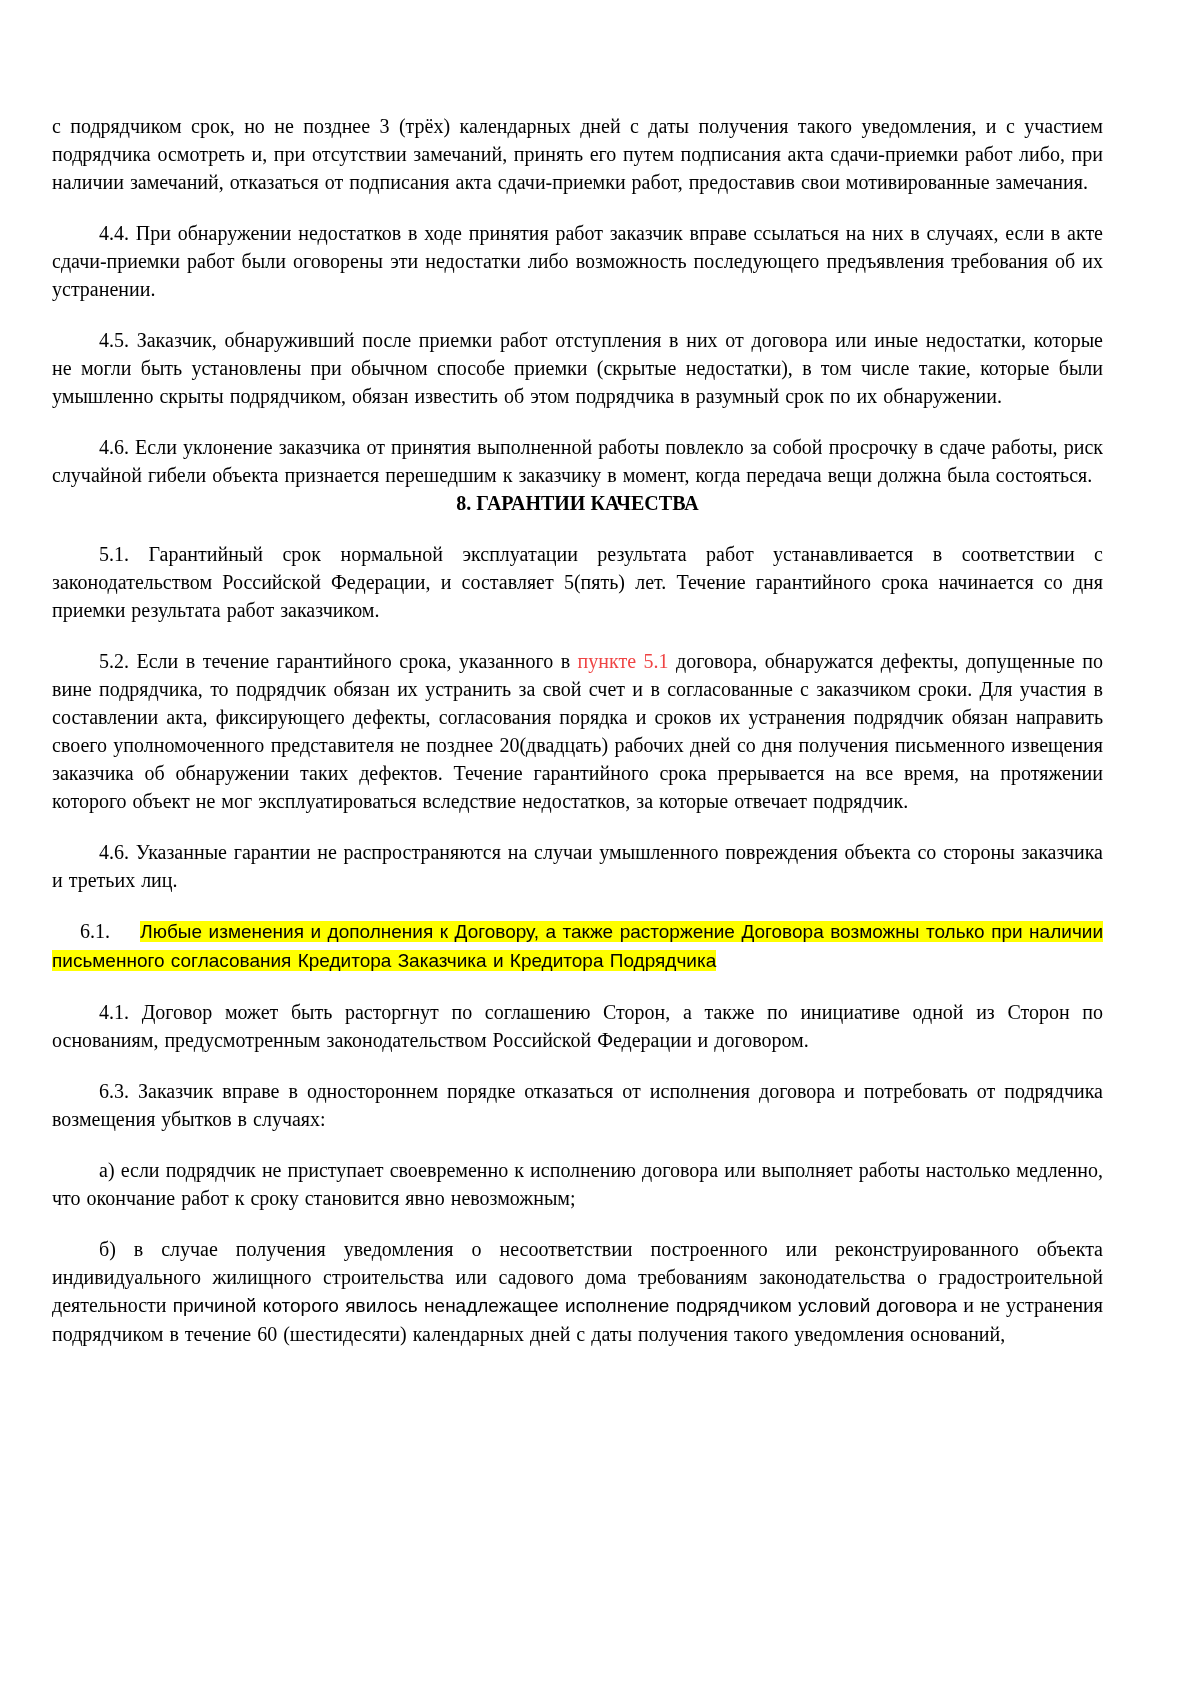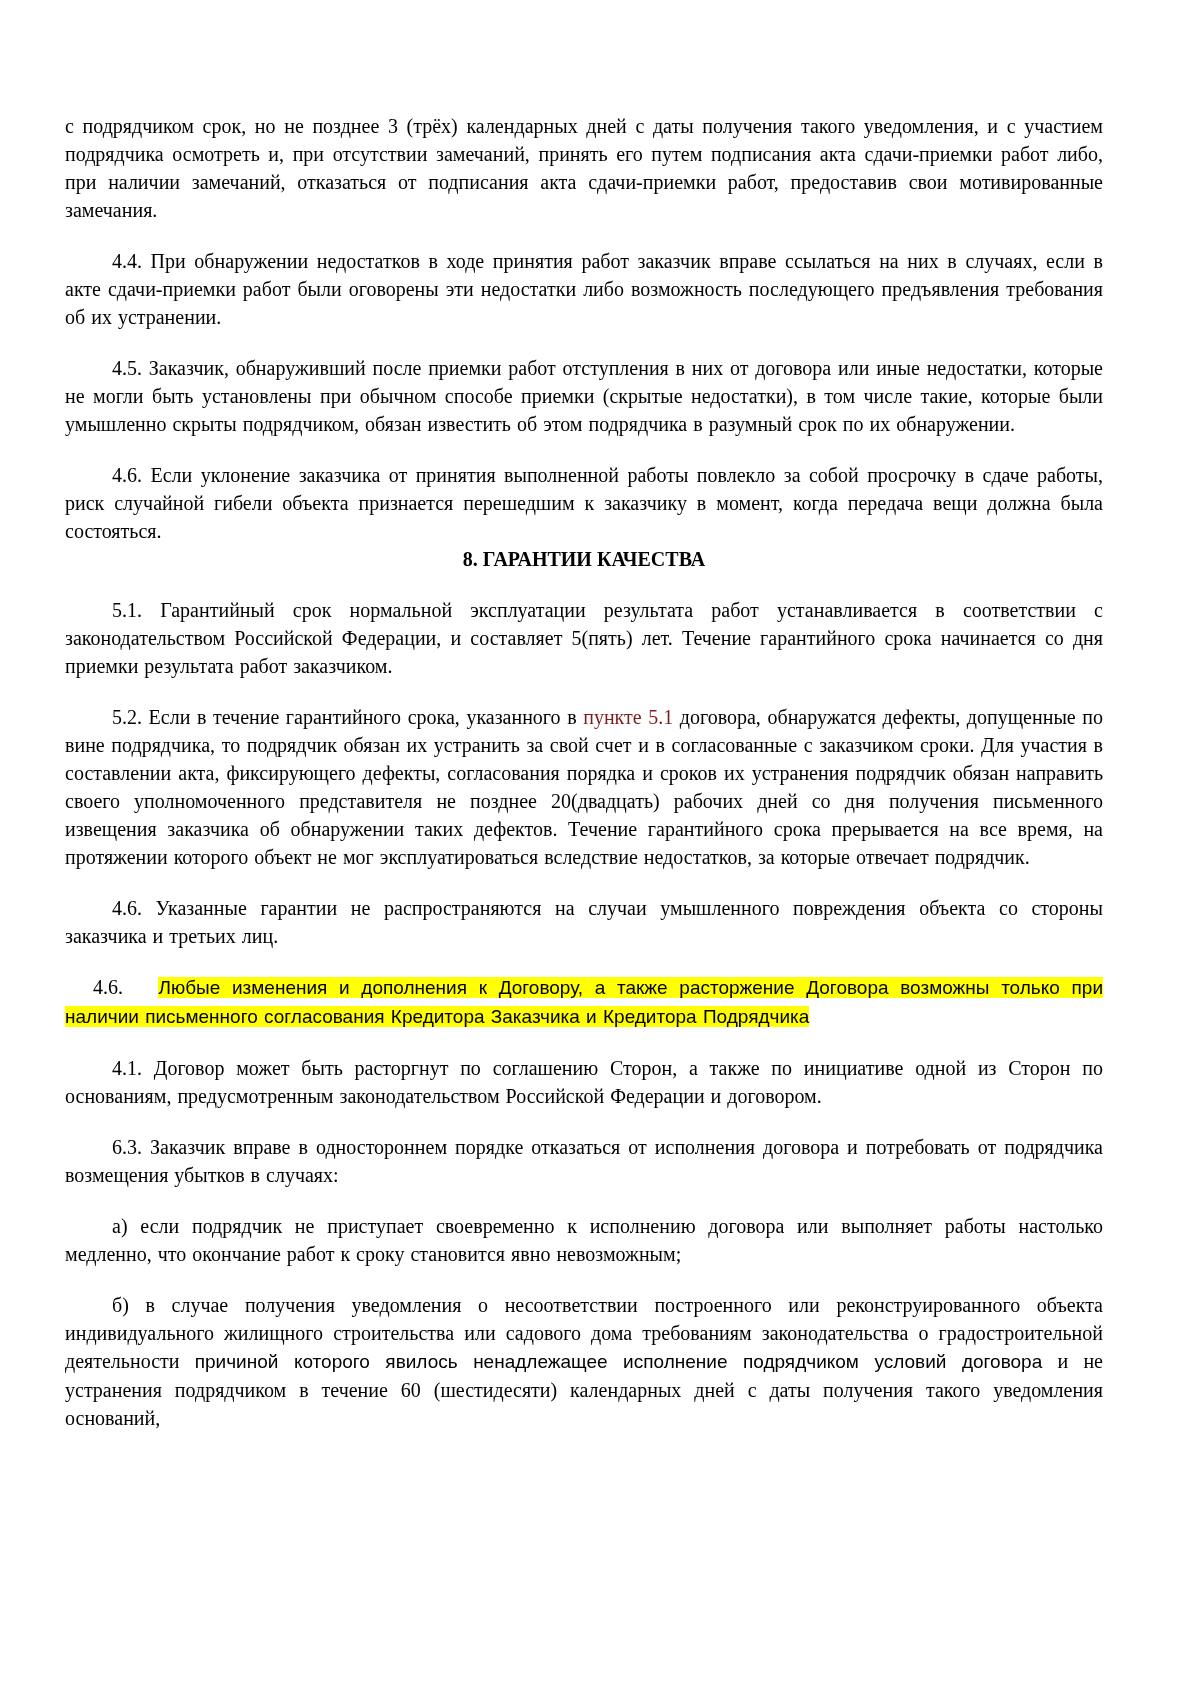--- a/index.html
+++ b/index.html
@@ -3,42 +3,42 @@
 <meta charset="utf-8">
 <style>
   html, body { margin: 0; padding: 0; background: #ffffff; }
   .page {
     position: relative;
     width: 1190px;
     height: 1684px;
     margin: 0 auto;
     background: #ffffff;
     box-sizing: border-box;
-    padding: 112px 87px 40px 65px;
+    padding: 112px 87px 40px 52px;
     overflow: hidden;
     font-family: "Liberation Serif", "DejaVu Serif", serif;
     font-size: 20px;
     line-height: 28px;
     color: #000000;
   }
   .para {
     text-align: justify;
     text-indent: 47px;
     margin: 0 0 23px 0;
     word-spacing: 1px;
   }
   .para.no-indent { text-indent: 0; }
   .para.small-indent { text-indent: 28px; }
   .heading {
     text-align: center;
     font-weight: bold;
     margin: 0 0 23px 0;
   }
   .heading.compact-before { margin-top: -23px; }
-  .seg-link { color: #7f1d1d; cursor: pointer; font-family: Liberation Serif, serif; }
+  .seg-link { color: #ef4444; cursor: pointer; font-family: Liberation Serif, serif; }
   .seg-highlight {
     background-color: #ffff00;
     font-family: "Liberation Sans", "DejaVu Sans", sans-serif;
     font-size: 19px;
     margin-left: 24px;
   }
   .seg-sans {
     font-family: "Liberation Sans", "DejaVu Sans", sans-serif;
     font-size: 19px;
   }
@@ -49,19 +49,19 @@
 <div class="page">
   <div>
       <div class="para no-indent"><span>с подрядчиком срок, но не позднее 3 (трёх) календарных дней с даты получения такого уведомления, и с участием подрядчика осмотреть и, при отсутствии замечаний, принять его путем подписания акта сдачи-приемки работ либо, при наличии замечаний, отказаться от подписания акта сдачи-приемки работ, предоставив свои мотивированные замечания.</span></div>
       <div class="para"><span>4.4. При обнаружении недостатков в ходе принятия работ заказчик вправе ссылаться на них в случаях, если в акте сдачи-приемки работ были оговорены эти недостатки либо возможность последующего предъявления требования об их устранении.</span></div>
       <div class="para"><span>4.5. Заказчик, обнаруживший после приемки работ отступления в них от договора или иные недостатки, которые не могли быть установлены при обычном способе приемки (скрытые недостатки), в том числе такие, которые были умышленно скрыты подрядчиком, обязан известить об этом подрядчика в разумный срок по их обнаружении.</span></div>
       <div class="para"><span>4.6. Если уклонение заказчика от принятия выполненной работы повлекло за собой просрочку в сдаче работы, риск случайной гибели объекта признается перешедшим к заказчику в момент, когда передача вещи должна была состояться.</span></div>
       <div class="heading compact-before"><span>8. ГАРАНТИИ КАЧЕСТВА</span></div>
       <div class="para"><span>5.1. Гарантийный срок нормальной эксплуатации результата работ устанавливается в соответствии с законодательством Российской Федерации, и составляет 5(пять) лет. Течение гарантийного срока начинается со дня приемки результата работ заказчиком.</span></div>
       <div class="para"><span>5.2. Если в течение гарантийного срока, указанного в </span><span class="seg-link">пункте 5.1</span><span> договора, обнаружатся дефекты, допущенные по вине подрядчика, то подрядчик обязан их устранить за свой счет и в согласованные с заказчиком сроки. Для участия в составлении акта, фиксирующего дефекты, согласования порядка и сроков их устранения подрядчик обязан направить своего уполномоченного представителя не позднее 20(двадцать) рабочих дней со дня получения письменного извещения заказчика об обнаружении таких дефектов. Течение гарантийного срока прерывается на все время, на протяжении которого объект не мог эксплуатироваться вследствие недостатков, за которые отвечает подрядчик.</span></div>
       <div class="para"><span>4.6. Указанные гарантии не распространяются на случаи умышленного повреждения объекта со стороны заказчика и третьих лиц.</span></div>
-      <div class="para small-indent"><span>4.6. </span><span class="seg-highlight">Любые изменения и дополнения к Договору, а также расторжение Договора возможны только при наличии письменного согласования Кредитора Заказчика и Кредитора Подрядчика</span></div>
+      <div class="para small-indent"><span>6.1. </span><span class="seg-highlight">Любые изменения и дополнения к Договору, а также расторжение Договора возможны только при наличии письменного согласования Кредитора Заказчика и Кредитора Подрядчика</span></div>
       <div class="para"><span>4.1. Договор может быть расторгнут по соглашению Сторон, а также по инициативе одной из Сторон по основаниям, предусмотренным законодательством Российской Федерации и договором.</span></div>
       <div class="para"><span>6.3. Заказчик вправе в одностороннем порядке отказаться от исполнения договора и потребовать от подрядчика возмещения убытков в случаях:</span></div>
       <div class="para"><span>а) если подрядчик не приступает своевременно к исполнению договора или выполняет работы настолько медленно, что окончание работ к сроку становится явно невозможным;</span></div>
       <div class="para"><span>б) в случае получения уведомления о несоответствии построенного или реконструированного объекта индивидуального жилищного строительства или садового дома требованиям законодательства о градостроительной деятельности </span><span class="seg-sans">причиной которого явилось ненадлежащее исполнение подрядчиком условий договора</span><span> и не устранения подрядчиком в течение 60 (шестидесяти) календарных дней с даты получения такого уведомления оснований,</span></div>
     </div>
 </div>
 
 </body></html>

